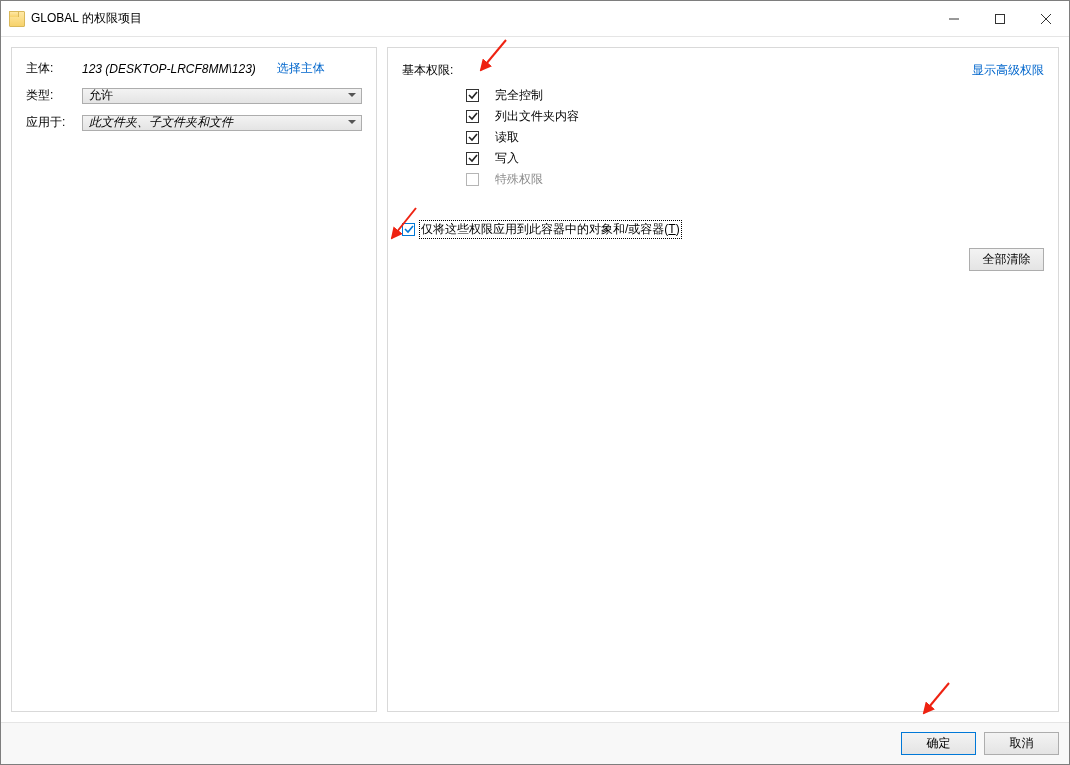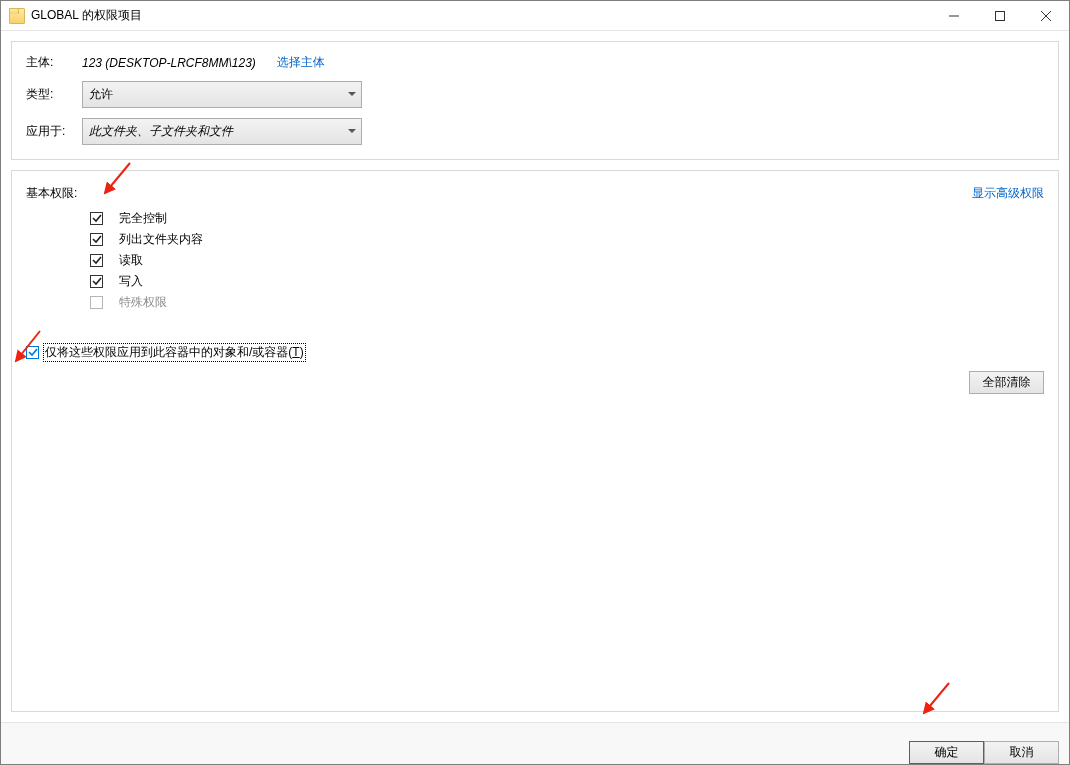--- a/index.html
+++ b/index.html
@@ -13,21 +13,21 @@
     overflow: hidden;
   }
   .window {
     width: 1070px; height: 765px;
     border: 1px solid #7e7e7e;
     display: flex; flex-direction: column;
     background: #fff;
     position: relative;
   }
   .titlebar {
-    height: 30px;
+    height: 36px;
     display: flex;
     align-items: center;
     border-bottom: 1px solid #e5e5e5;
     background: #ffffff;
   }
   .titlebar .icon {
     width: 16px; height: 16px;
     margin: 0 6px 0 8px;
     display: inline-block;
     background: linear-gradient(#ffe9a6,#f7d26b);
@@ -49,21 +49,21 @@
   .win-controls { display: flex; height: 100%; }
   .win-btn {
     width: 46px; height: 100%;
     display: flex; align-items: center; justify-content: center;
     color: #333;
   }
   .win-btn svg { stroke: #333; }
   .content-outer {
     flex: 1;
     padding: 10px;
-    display: flex; flex-direction: column;
+    display: flex; 
     gap: 10px;
   }
   .panel {
     border: 1px solid #d9d9d9;
     background: #fff;
   }
   .panel.top { padding: 12px 14px 14px 14px; }
   .panel.main {
     flex: 1;
     padding: 14px 14px 14px 14px;
@@ -78,21 +78,21 @@
   .form-label {
     width: 56px;
     flex: 0 0 56px;
   }
   .principal-value { margin-right: 21px; font-style: italic; }
   .link {
     color: #0066cc;
     cursor: pointer;
   }
   .select-like {
-    height: 27px;
+    height: 16px;
     border: 1px solid #adadad;
     background: linear-gradient(#f3f3f3,#e4e4e4);
     display: flex;
     align-items: center;
     position: relative;
   }
   .select-like .sel-text {
     padding: 0 6px;
     flex: 1;
   }
@@ -157,23 +157,24 @@
   }
   .btn.default { border-color: #0078d7; }
   .clear-all-holder {
     position: absolute;
     right: 14px;
     top: 200px;
   }
   .footer {
     height: 42px;
     display: flex;
-    align-items: flex-end;
+    align-items: center;
     justify-content: flex-end;
     padding: 0 10px;
+    gap: 8px;
     border-top: 1px solid #e5e5e5;
     background: #f8f8f8;
   }
 
   
   .annot {
     position: absolute;
     pointer-events: none;
   }
   .annot svg { overflow: visible; }

